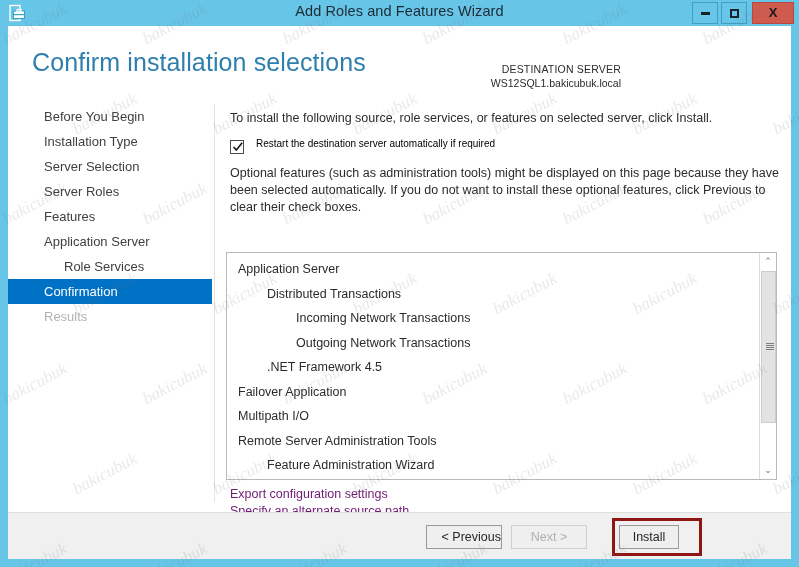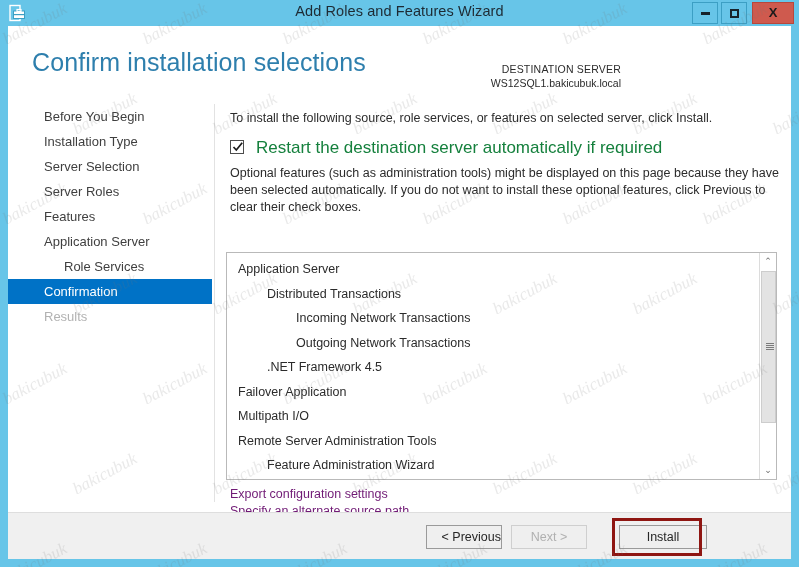--- a/index.html
+++ b/index.html
@@ -134,22 +134,22 @@
   }
   #restart-checkbox {
     position: absolute; left: 0; top: 2px;
     width: 14px; height: 14px;
     border: 1px solid #4c4c4c;
     background: #ffffff;
   }
   #restart-checkbox svg { position:absolute; left:1px; top:0px; }
   #restart-label {
     position: absolute; left: 26px; top: 0;
-    font-size: 17px;
-    color: #15803d;
+    font-size: 10px;
+    color: #000000;
     white-space: nowrap;
   }
   #optional-text {
     position: absolute; left: 10px; top: 61px;
     width: 552px;
     font-size: 12.5px;
     color: #2b2b2b;
     line-height: 17px;
   }
 
@@ -239,21 +239,21 @@
     background: #efefef;
     font-size: 12.5px;
     color: #262626;
     text-align: center;
     line-height: 22px;
     cursor: default;
   }
   .fbtn.disabled { color: #b0b0b0; border-color: #cfcfcf; }
   #btn-previous { left: 418px; width: 76px; text-align: right; }
   #btn-next     { left: 503px; width: 76px; }
-  #btn-install  { left: 611px; width: 88px; }
+  #btn-install  { left: 611px; width: 60px; }
   #btn-cancel   { left: 696px; width: 76px; }
   #install-highlight {
     position: absolute; left: 604px; top: 5px;
     width: 90px; height: 38px;
     border: 3px solid #8f1612;
     pointer-events: none;
   }
 
   
   #watermark {

